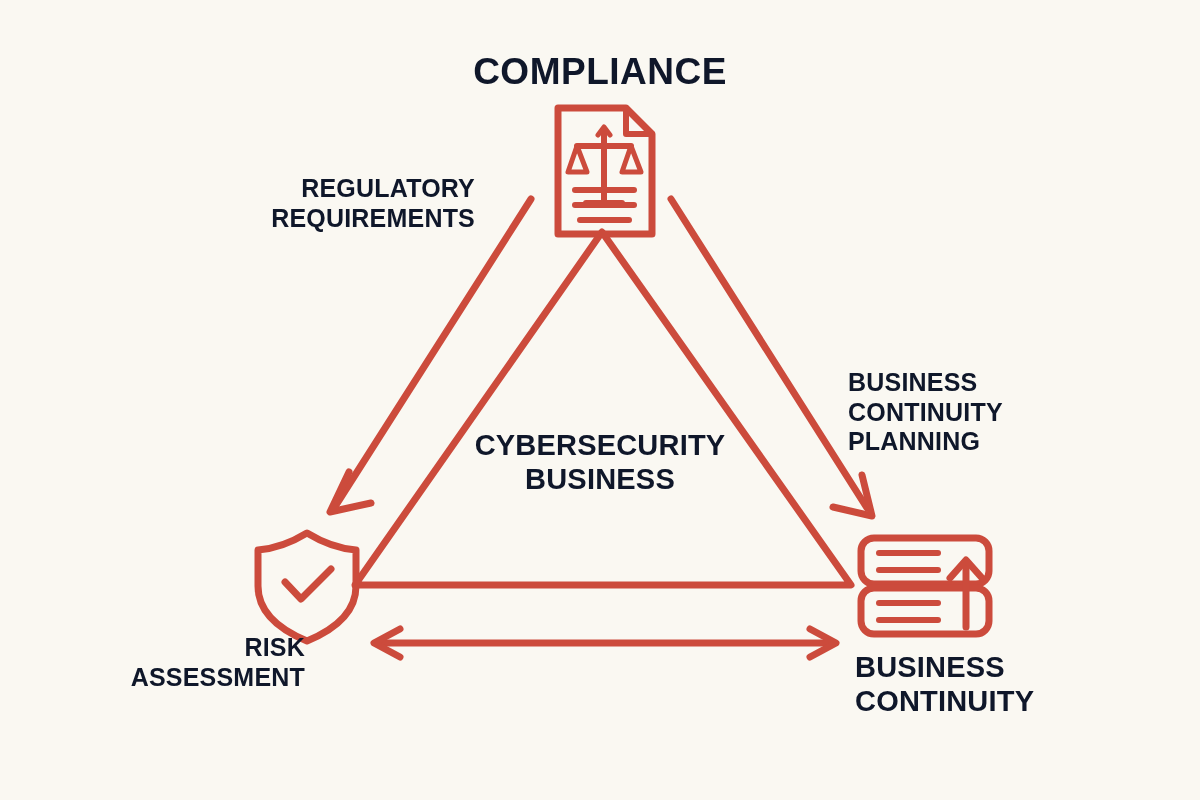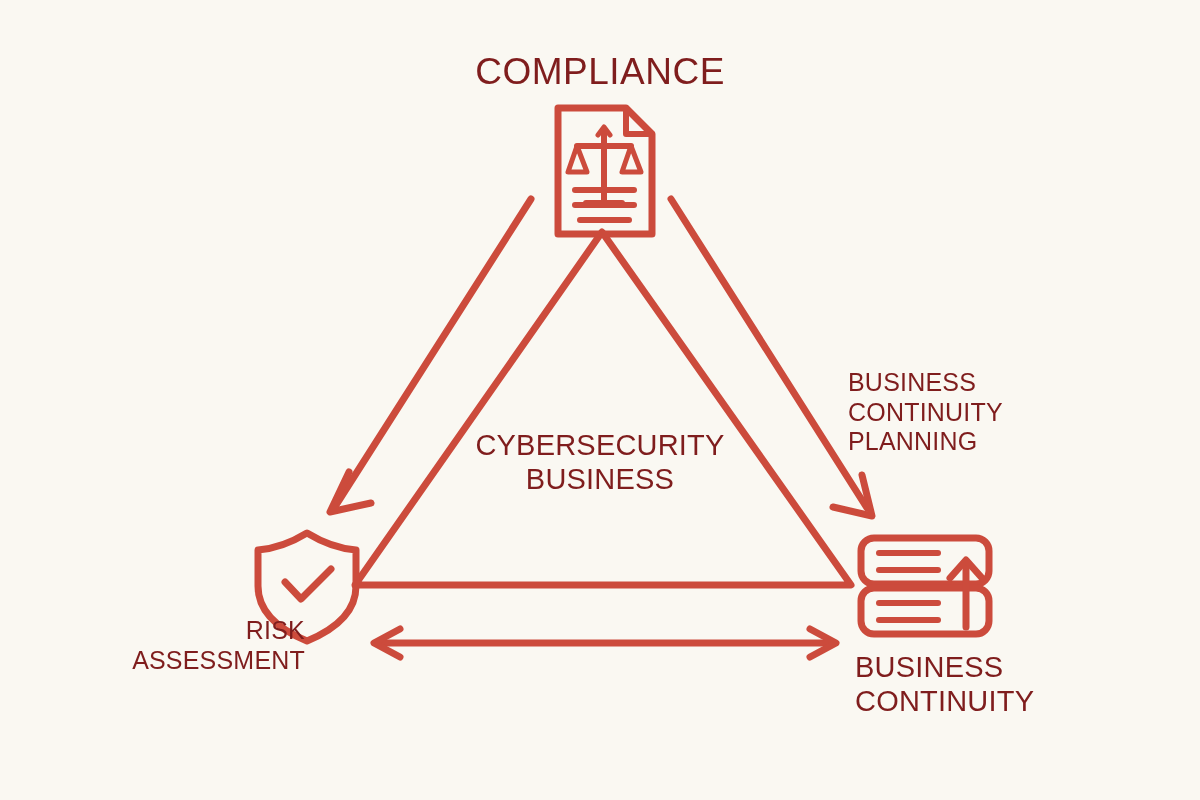--- a/index.html
+++ b/index.html
@@ -23,23 +23,23 @@
   #diagram-svg {
     position: absolute;
     top: 0;
     left: 0;
     width: 1200px;
     height: 800px;
     display: block;
   }
   .label {
     position: absolute;
-    color: #7f1d1d;
+    color: #0f172a;
     font-family: "Liberation Sans", sans-serif;
-    font-weight: normal;
+    font-weight: bold;
     letter-spacing: 0.2px;
     line-height: 1.18;
     white-space: pre-line;
     -webkit-font-smoothing: antialiased;
   }
   #title-compliance {
     left: 0;
     top: 50px;
     width: 1200px;
     text-align: center;
@@ -62,21 +62,21 @@
   }
   #label-center {
     left: 400px;
     top: 428px;
     width: 400px;
     text-align: center;
     font-size: 29px;
   }
   #label-risk {
     left: 20px;
-    top: 616px;
+    top: 633px;
     width: 285px;
     text-align: right;
     font-size: 25px;
   }
   #label-bc {
     left: 855px;
     top: 650px;
     width: 300px;
     text-align: left;
     font-size: 29px;
@@ -147,20 +147,22 @@
         <line x1="879" y1="620" x2="938" y2="620" stroke-width="6"></line>
         <line x1="966" y1="627" x2="966" y2="562" stroke-width="7"></line>
         <path d="M 950 578 L 966 560 L 982 578" stroke-width="7"></path>
       </g>
 
     </g>
   </svg>
 
   <div class="label" id="title-compliance">COMPLIANCE</div>
 
+  <div class="label" id="label-regulatory">REGULATORY
+REQUIREMENTS</div>
 
   <div class="label" id="label-bcp">BUSINESS
 CONTINUITY
 PLANNING</div>
 
   <div class="label" id="label-center">CYBERSECURITY
 BUSINESS</div>
 
   <div class="label" id="label-risk">RISK
 ASSESSMENT</div>

